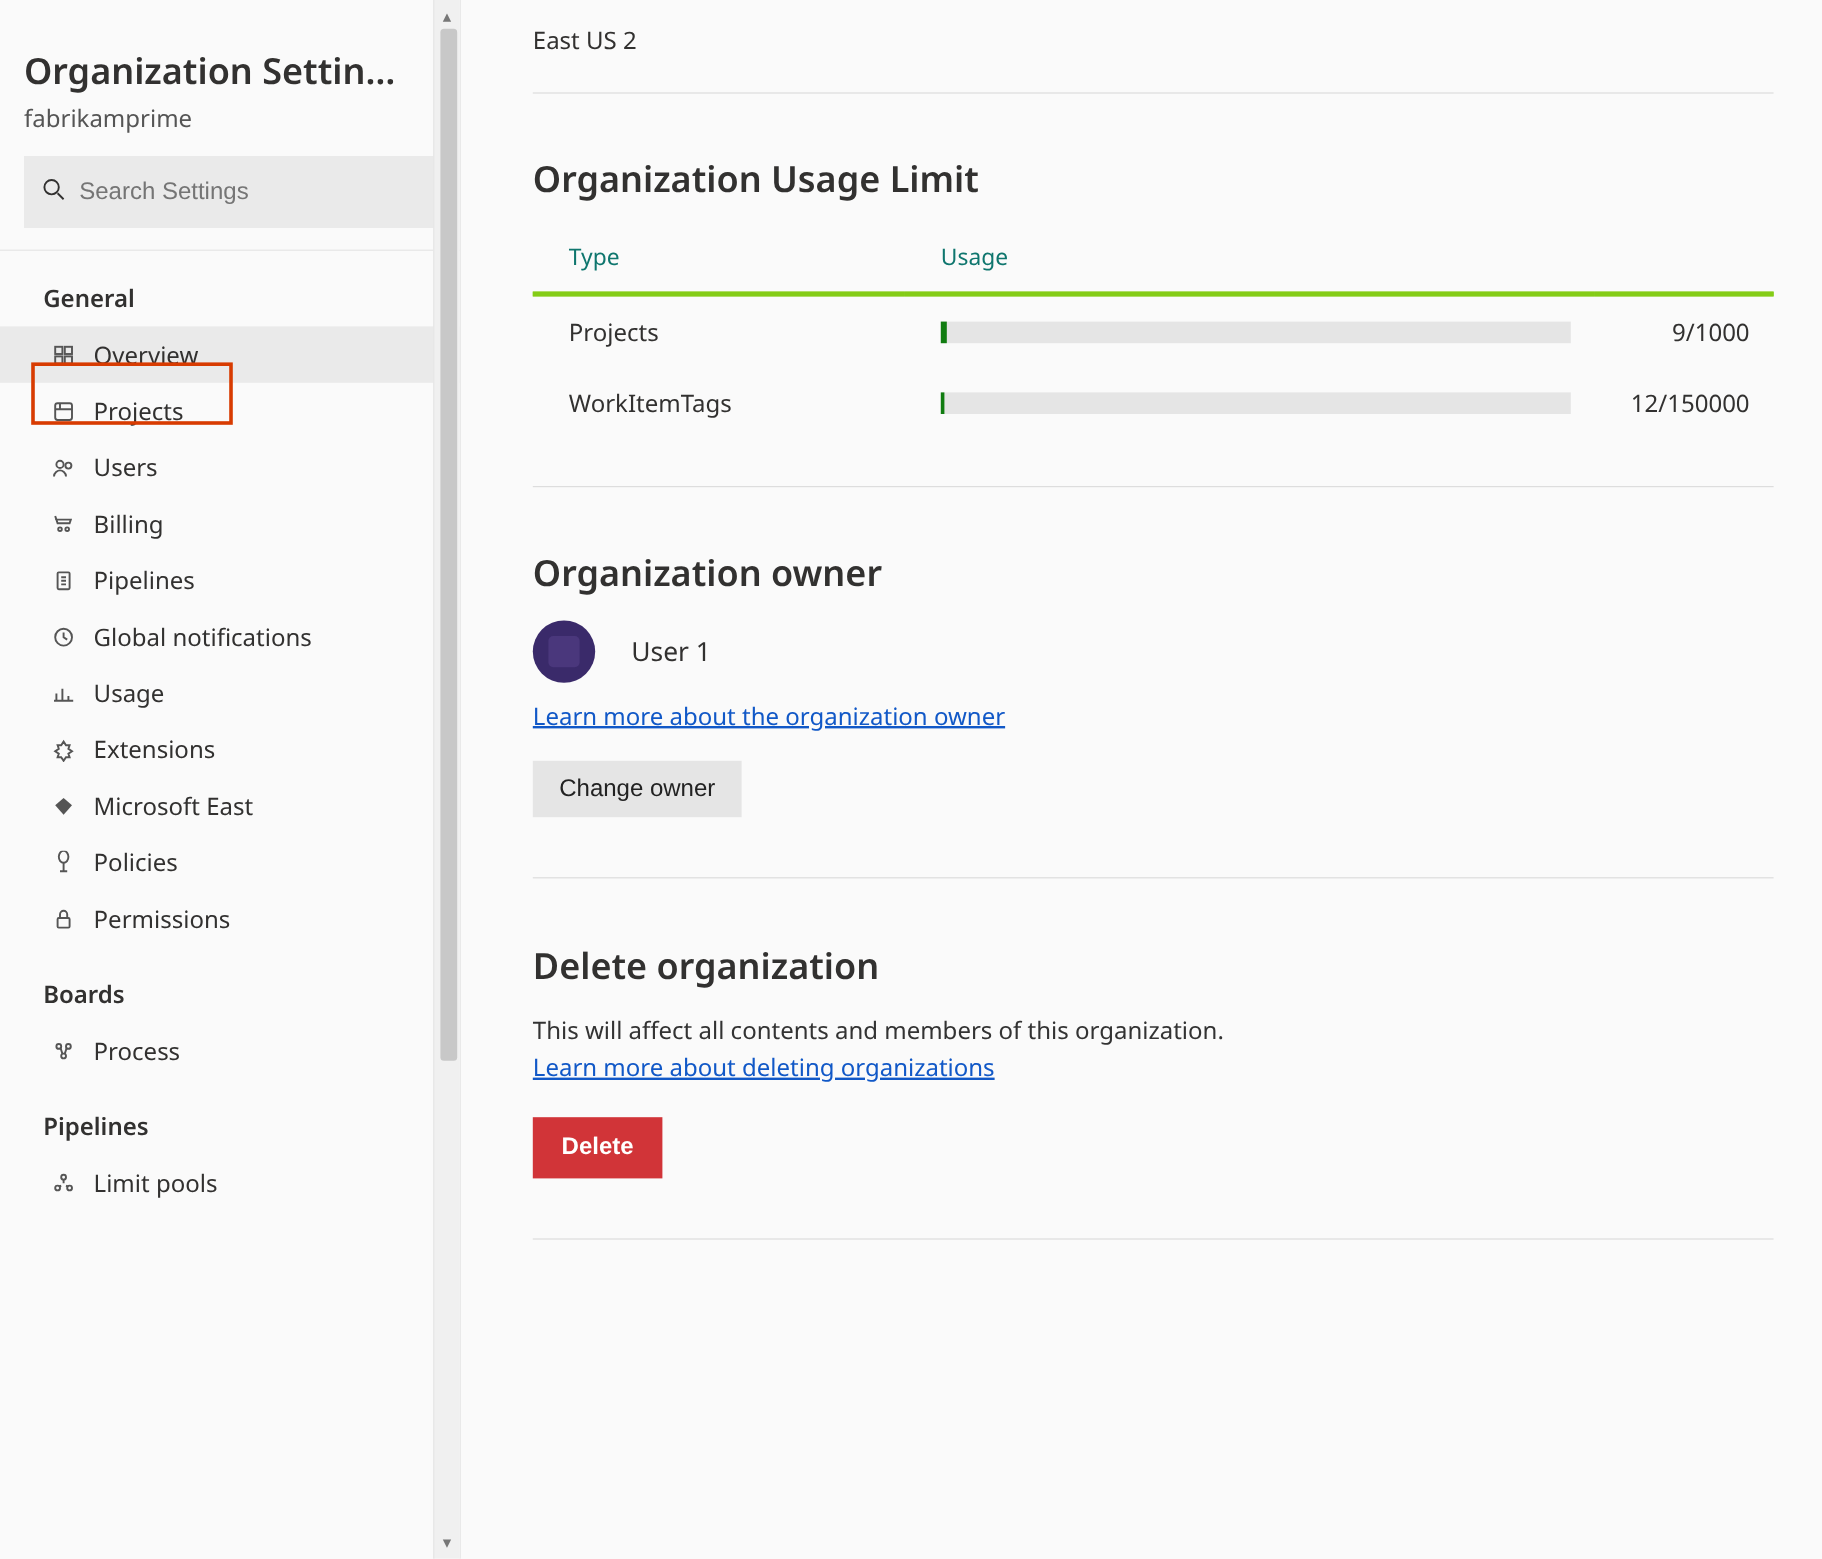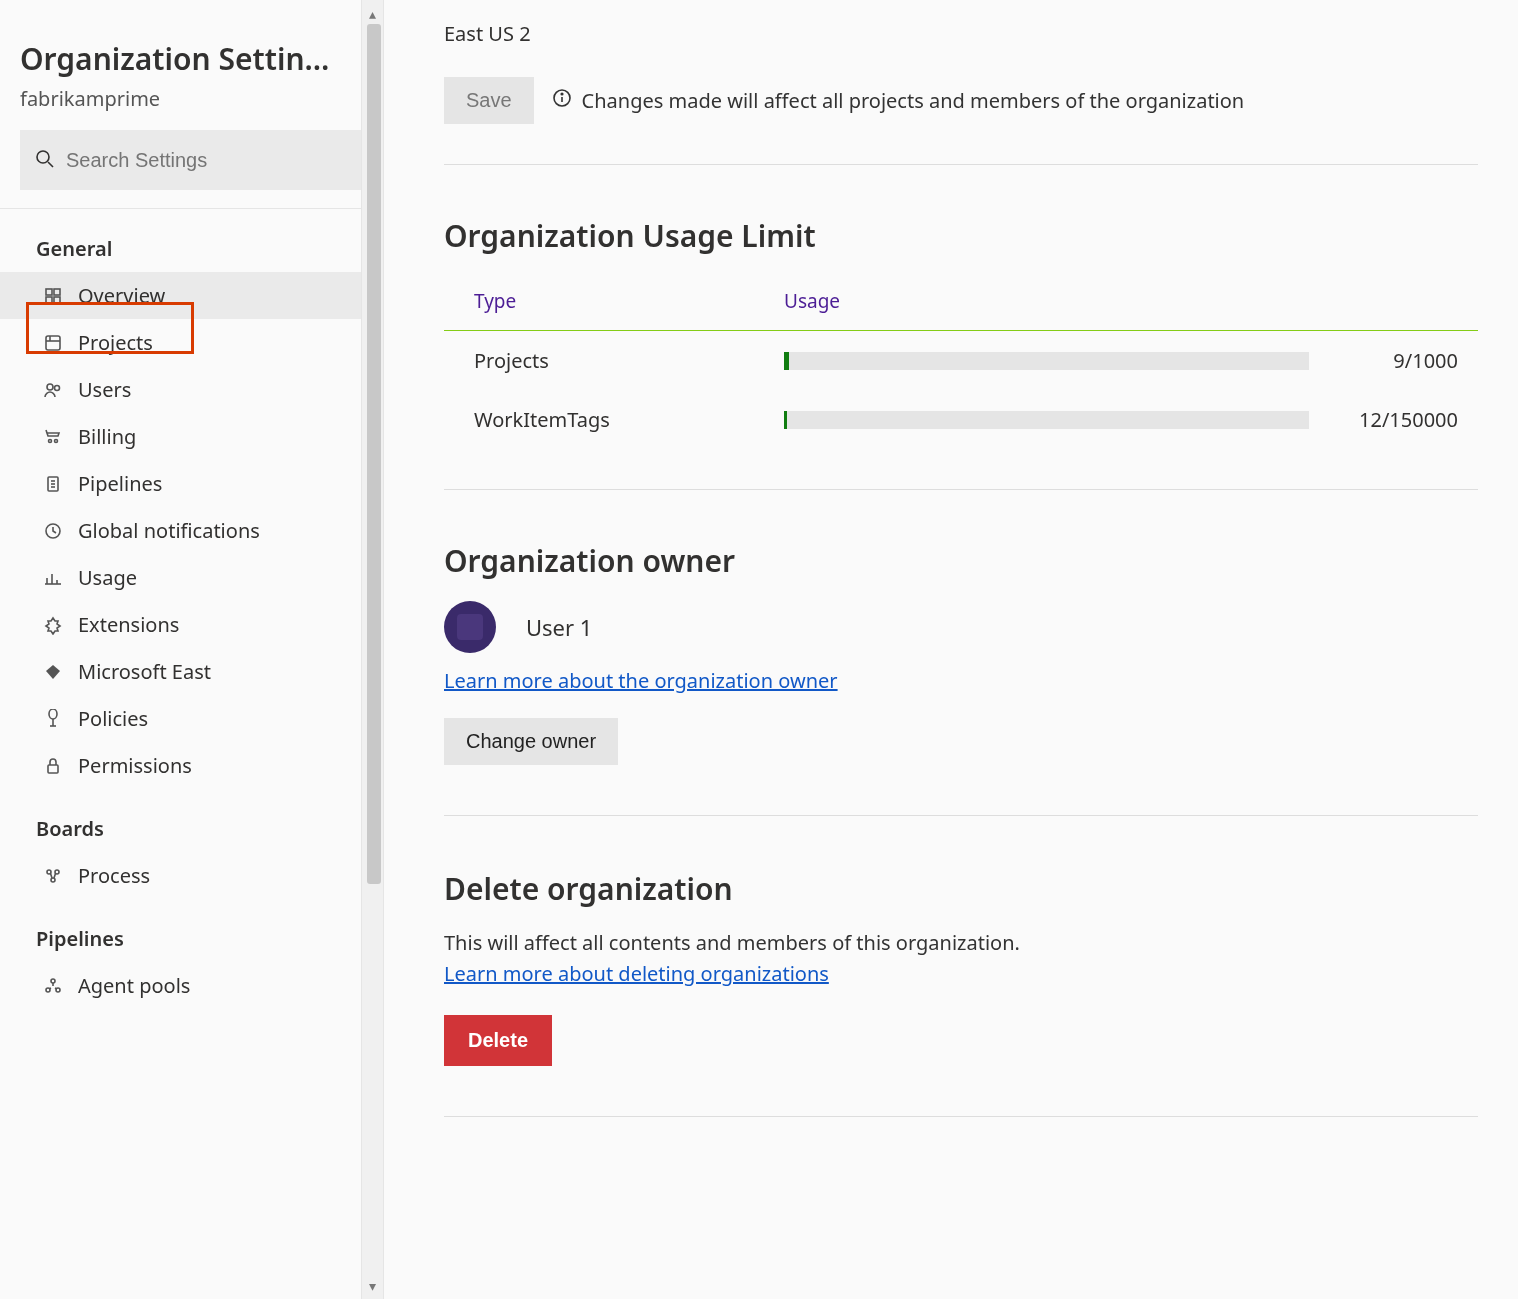--- a/index.html
+++ b/index.html
@@ -142,24 +142,24 @@
     font-weight: 600;
     margin: 50px 0 20px 0;
   }
   table.usage {
     width: 100%;
     border-collapse: collapse;
   }
   table.usage th {
     text-align: left;
     font-weight: 400;
-    color: #4c1d95;
+    color: #0f766e;
     font-size: 19px;
     padding: 12px 20px 16px 30px;
-    border-bottom: 1px solid #84cc16;
+    border-bottom: 4px solid #84cc16;
   }
   table.usage td {
     padding: 16px 20px 16px 30px;
     font-size: 20px;
     vertical-align: middle;
   }
   .usage-bar {
     height: 18px;
     background: #e5e5e5;
     position: relative;
@@ -386,46 +386,37 @@
         <span>Process</span>
       </div>
 
       <div class="group-header">Pipelines</div>
       <div class="nav-item">
         <span class="icon">
             <svg class="i" viewBox="0 0 20 20">
               <use href="#ic-agentpools"></use>
             </svg>
           </span>
-        <span>Agent pools</span>
+        <span>Limit pools</span>
       </div>
     </div>
 
     <div class="highlight-box" style="left:26px; top:302px; width:168px; height:52px;"></div>
 
     <div class="scroll-gutter">
       <span class="scroll-arrow">▴</span>
       <div class="scroll-thumb"></div>
       <span class="scroll-arrow">▾</span>
     </div>
   </nav>
 
   <main class="main">
 
     <div class="region-text">East US 2</div>
 
-    <div class="save-row">
-      <button class="btn" disabled="">Save</button>
-      <span class="info-row">
-        <span><svg class="i" viewBox="0 0 20 20">
-              <use href="#ic-info"></use>
-            </svg></span>
-        <span>Changes made will affect all projects and members of the organization</span>
-      </span>
-    </div>
 
     <hr class="section-divider">
 
     <div class="section-title">Organization Usage Limit</div>
     <table class="usage">
       <colgroup>
           <col style="width:310px">
           <col style="width:auto">
           <col style="width:140px">
         </colgroup>

